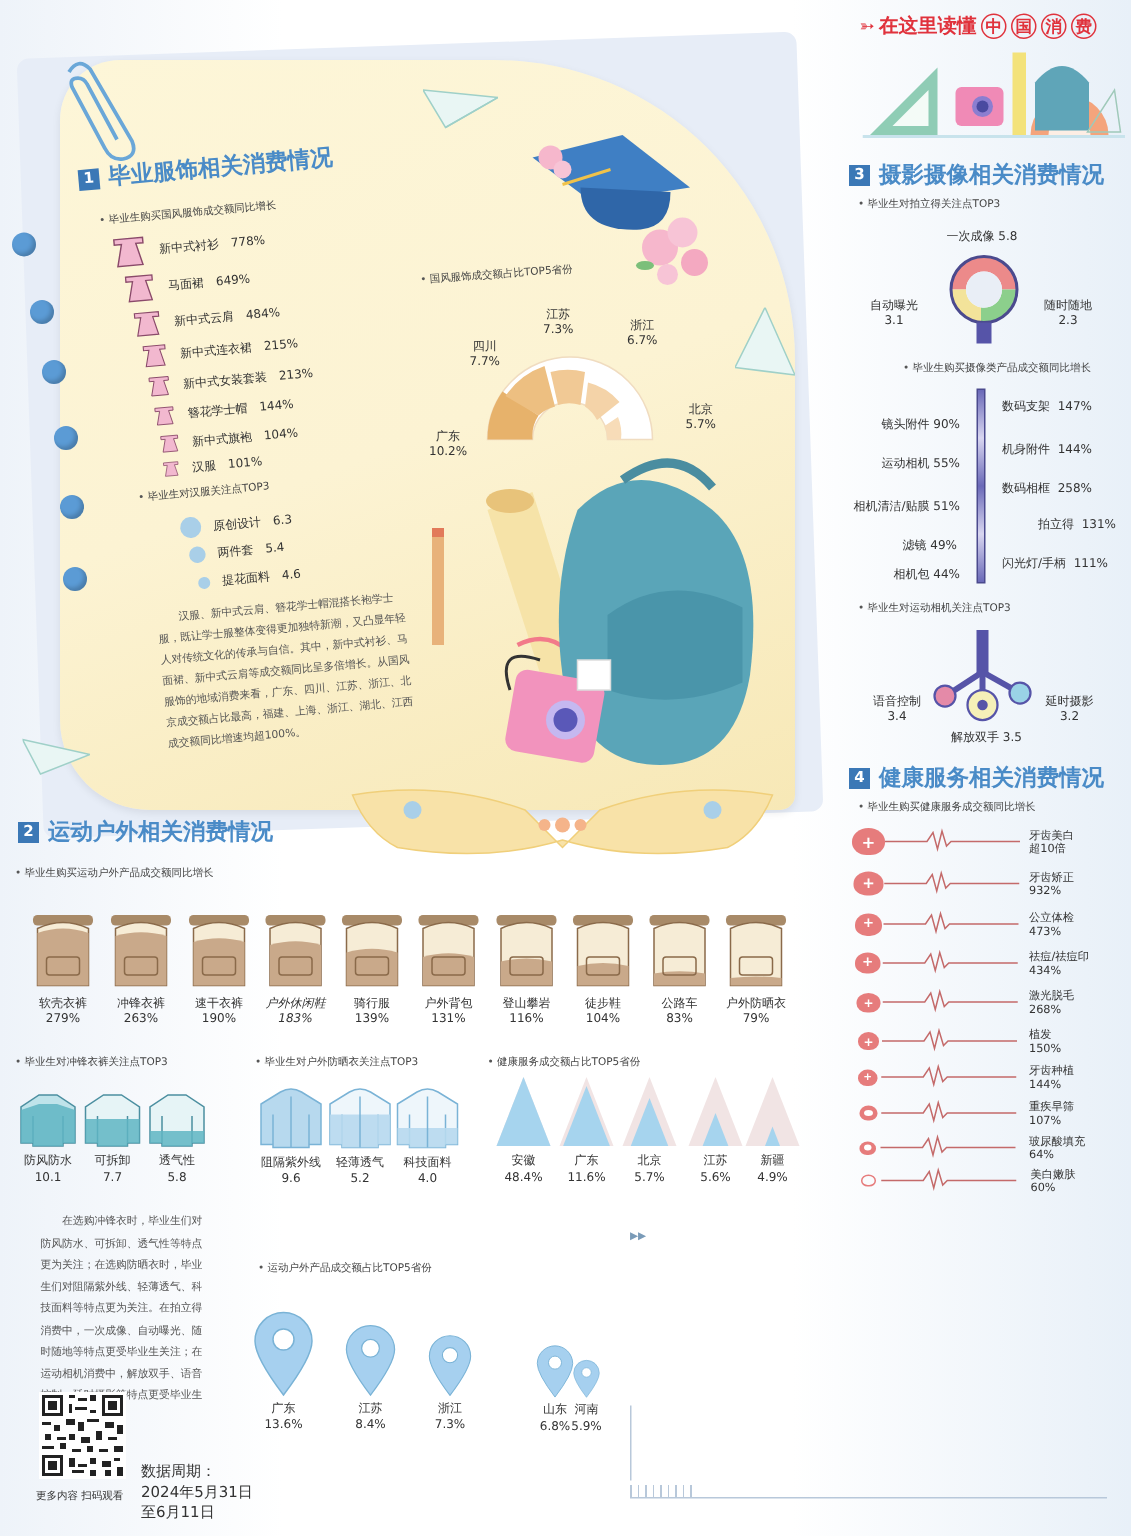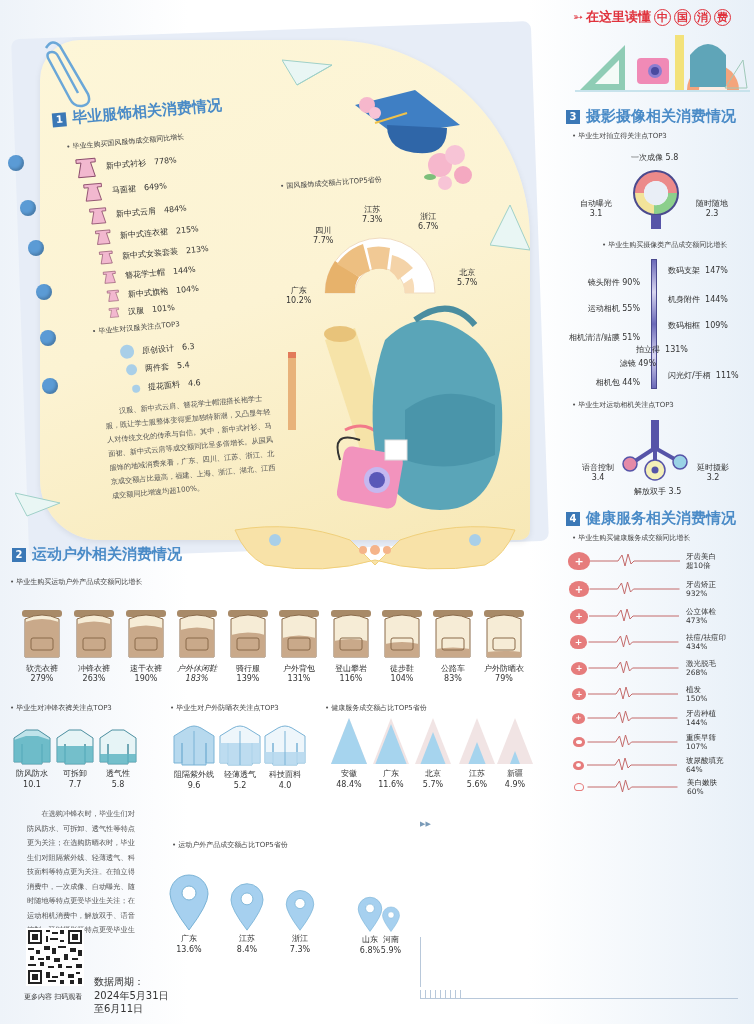--- a/index.html
+++ b/index.html
@@ -274,28 +274,28 @@
   <circle cx="30" cy="30" r="22" fill="none" stroke="#4b4a8e" stroke-width="2"></circle>
   <rect x="25" y="52" width="10" height="14" fill="#5654a8"></rect>
 </svg>
 
 <div class="abs small bullet" style="left:572px; top:240px; white-space:nowrap;margin-left:30px;">毕业生购买摄像类产品成交额同比增长</div>
 <div class="abs" style="left:651px; top:259px; width:6px; height:130px; background:linear-gradient(180deg,#6a69b8,#d8d6f0,#6a69b8,#d8d6f0,#6a69b8); border:1px solid #4b4a8e;"></div>
 <div>
   <div class="cam-label" style="right:114px; top:277px;"><span>镜头附件</span>&nbsp;<span>90%</span></div>
   <div class="cam-label" style="right:114px; top:303px;"><span>运动相机</span>&nbsp;<span>55%</span></div>
   <div class="cam-label" style="right:114px; top:332px;"><span>相机清洁/贴膜</span>&nbsp;<span>51%</span></div>
-  <div class="cam-label" style="right:98px; top:358px;"><span>滤镜</span>&nbsp;<span>49%</span></div>
+  <div class="cam-label" style="right:116px; top:358px;"><span>滤镜</span>&nbsp;<span>49%</span></div>
   <div class="cam-label" style="right:114px; top:377px;"><span>相机包</span>&nbsp;<span>44%</span></div>
 </div>
 <div>
   <div class="cam-label" style="left:668px; top:265px;"><span>数码支架</span>&nbsp;&nbsp;<span>147%</span></div>
   <div class="cam-label" style="left:668px; top:294px;"><span>机身附件</span>&nbsp;&nbsp;<span>144%</span></div>
-  <div class="cam-label" style="left:668px; top:320px;"><span>数码相框</span>&nbsp;&nbsp;<span>109%</span></div>
-  <div class="cam-label" style="left:636px; top:344px;"><span>拍立得</span>&nbsp;&nbsp;<span>131%</span></div>
+  <div class="cam-label" style="left:668px; top:320px;"><span>数码相框</span>&nbsp;&nbsp;<span>258%</span></div>
+  <div class="cam-label" style="left:692px; top:344px;"><span>拍立得</span>&nbsp;&nbsp;<span>131%</span></div>
   <div class="cam-label" style="left:668px; top:370px;"><span>闪光灯/手柄</span>&nbsp;&nbsp;<span>111%</span></div>
 </div>
 
 <div class="abs small bullet" style="left:572px; top:400px; white-space:nowrap;">毕业生对运动相机关注点TOP3</div>
 <svg class="abs" style="left:620px; top:418px;" width="70" height="65" viewBox="0 0 70 65">
   <rect x="31" y="2" width="8" height="30" fill="#5654a8"></rect>
   <line x1="35" y1="30" x2="12" y2="45" stroke="#5654a8" stroke-width="4"></line>
   <line x1="35" y1="30" x2="58" y2="43" stroke="#5654a8" stroke-width="4"></line>
   <line x1="35" y1="30" x2="35" y2="48" stroke="#5654a8" stroke-width="4"></line>
   <circle cx="10" cy="46" r="7" fill="#e48aa8" stroke="#5654a8" stroke-width="1.5"></circle>

